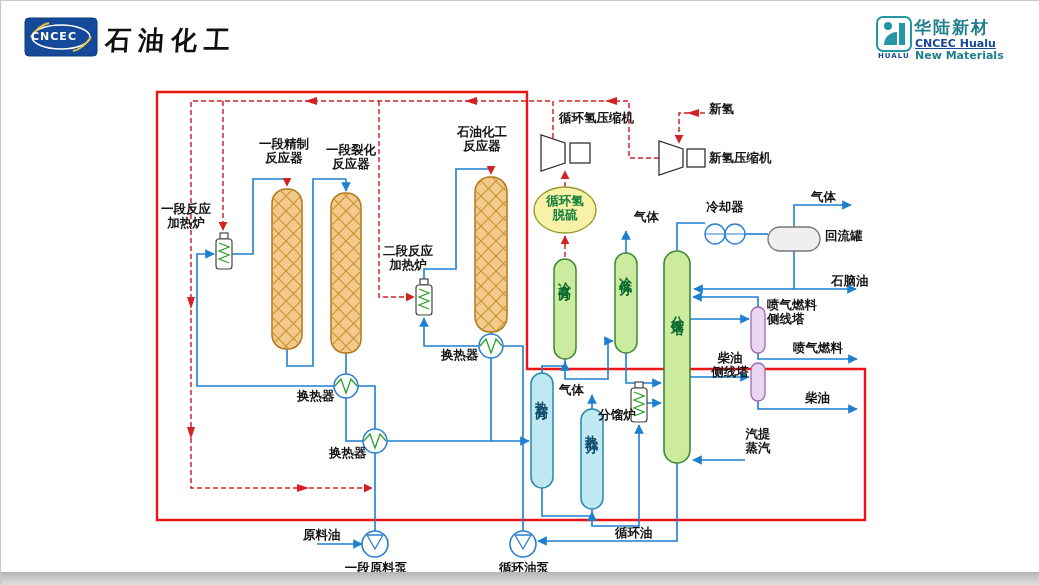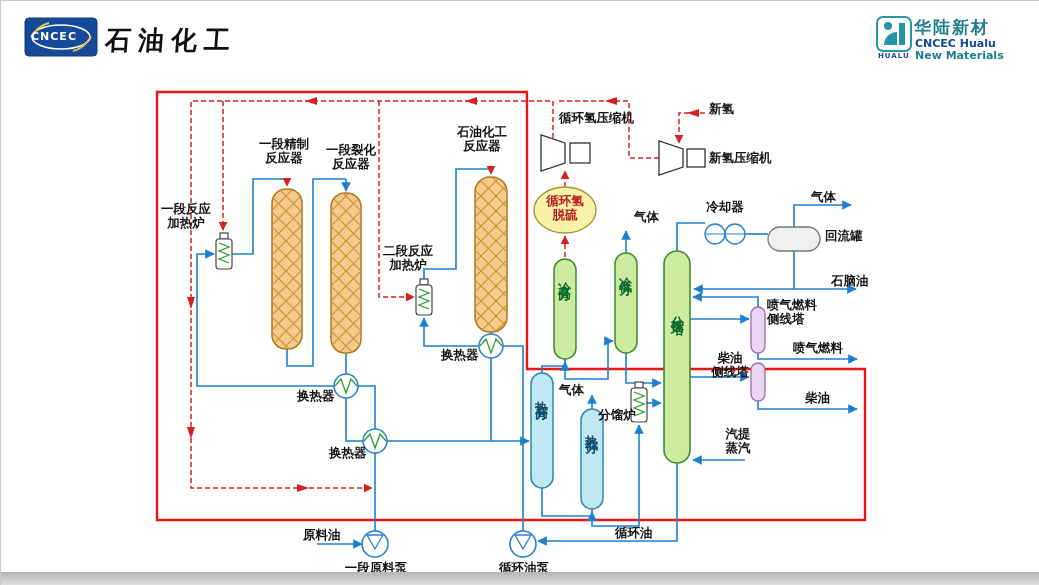--- a/index.html
+++ b/index.html
@@ -11,24 +11,24 @@
   .lbl span{display:block;}
   .vlbl{position:absolute;writing-mode:vertical-rl;text-orientation:upright;
         font:700 13px "DejaVu Sans",sans-serif;letter-spacing:3px;color:#0a6b2d;line-height:1;}
   .vlbl.blue{color:#0f4d6b;}
   .title{position:absolute;left:128px;top:62px;font:600 19px "DejaVu Sans",sans-serif;color:#151515;letter-spacing:1px;}
   .calli{position:absolute;left:104px;top:22px;font:900 26px "DejaVu Serif","DejaVu Sans",serif;
          color:#101010;letter-spacing:7px;transform:skewX(-4deg);}
   .logo-txt{position:absolute;left:17px;top:29px;width:72px;text-align:center;
             font:800 11px "DejaVu Sans",sans-serif;color:#ffffff;letter-spacing:1px;}
   .hualu-cn{position:absolute;left:913px;top:15px;font:800 17px "DejaVu Sans",sans-serif;color:#1f7f8c;letter-spacing:2px;}
-  .hualu-en1{position:absolute;left:914px;top:36px;font:700 11px "DejaVu Sans",sans-serif;color:#15499a;}
+  .hualu-en1{position:absolute;left:914px;top:36px;font:700 11px "DejaVu Sans",sans-serif;color:#15499a;text-decoration:underline;}
   .hualu-en2{position:absolute;left:914px;top:48px;font:700 11px "DejaVu Sans",sans-serif;color:#1f7f8c;}
   .hualu-sm{position:absolute;left:877px;top:51px;font:700 7px "DejaVu Sans",sans-serif;color:#15499a;letter-spacing:1px;}
-  .desulf{color:#b91c1c;font-weight:700;}
+  .desulf{color:#15803d;font-weight:700;}
   .bottom-bar{position:absolute;left:0;top:571px;width:1039px;height:14px;
               background:linear-gradient(to bottom,#b5b5b5,#e2e2e2);}
 </style>
 </head>
 <body>
 
 <div class="slide">
 
   <svg class="layer" width="1039" height="585" viewBox="0 0 1039 585">
     <defs>
@@ -258,21 +258,21 @@
     <span>柴油</span>
     <span>侧线塔</span>
   </div>
   <div class="lbl" style="left:804px;top:390px">柴油</div>
 
   <div class="lbl" style="left:296px;top:388px">换热器</div>
   <div class="lbl" style="left:328px;top:445px">换热器</div>
   <div class="lbl" style="left:440px;top:347px">换热器</div>
 
   <div class="lbl c" style="left:596px;top:407px;width:40px">分馏炉</div>
-  <div class="lbl c" style="left:716px;top:426px;width:42px">
+  <div class="lbl c" style="left:736px;top:426px;width:42px">
     <span>汽提</span>
     <span>蒸汽</span>
   </div>
 
   <div class="lbl" style="left:302px;top:527px">原料油</div>
   <div class="lbl c" style="left:336px;top:560px;width:78px">一段原料泵</div>
   <div class="lbl c" style="left:488px;top:560px;width:70px">循环油泵</div>
   <div class="lbl" style="left:614px;top:525px">循环油</div>
 
   <div class="bottom-bar"></div>

